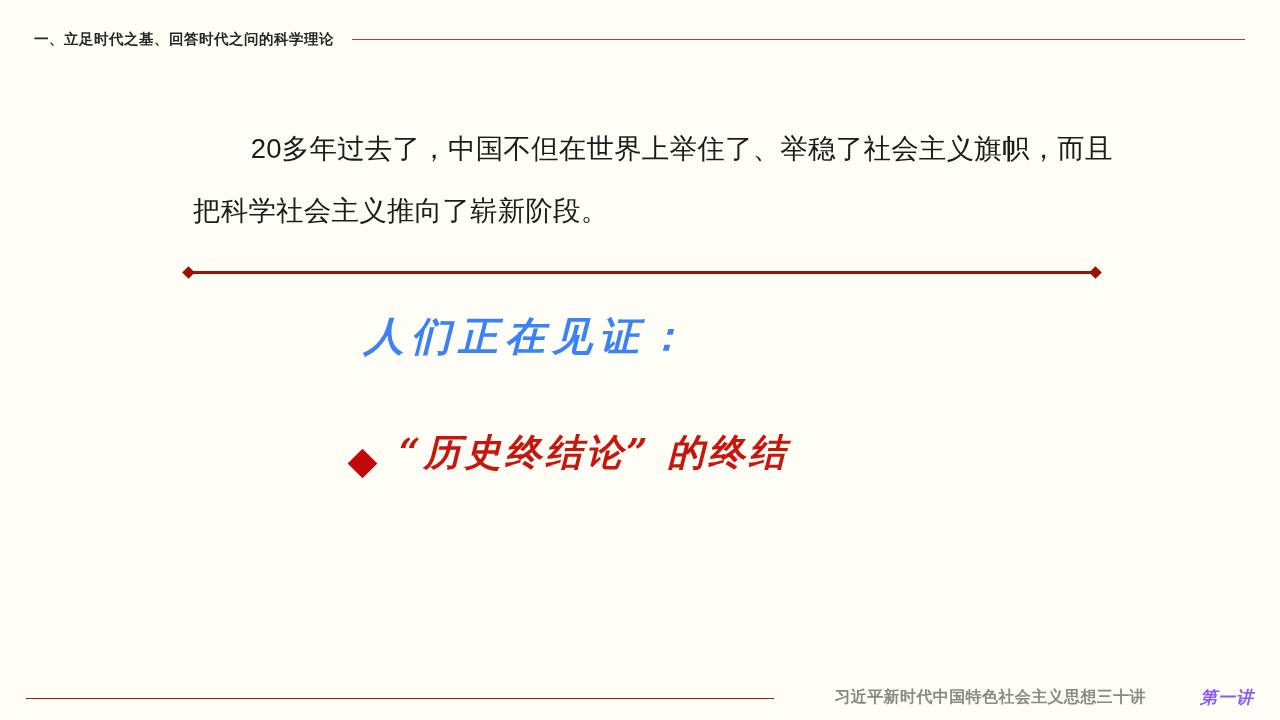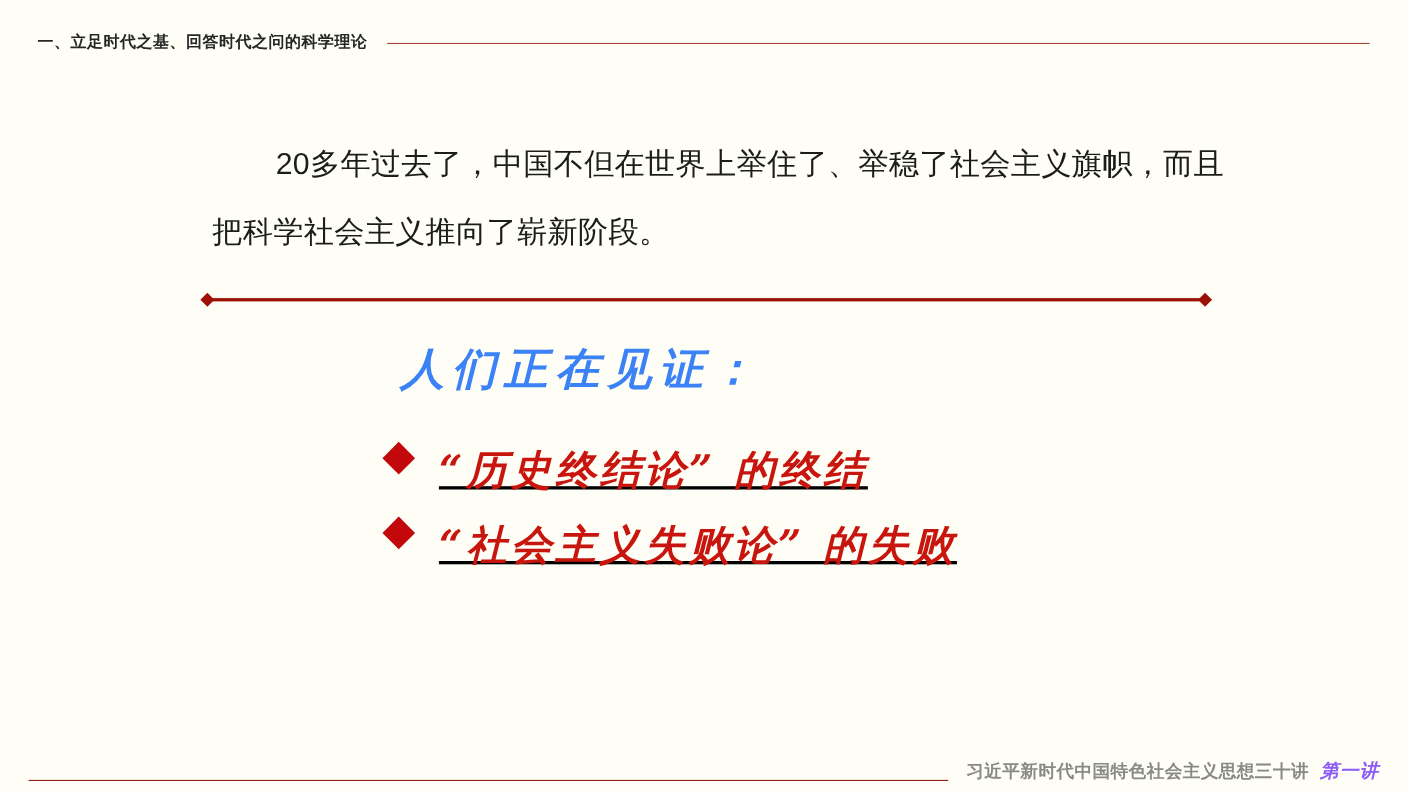--- a/index.html
+++ b/index.html
@@ -108,23 +108,22 @@
 
   
   .bullets {
     position: absolute;
     left: 352px;
     top: 394px;
     width: 780px;
   }
   .bullet-row {
     display: flex;
-    align-items: flex-start;
+    align-items: flex-end;
     height: 68px;
-    text-decoration: underline;
   }
   .bullet-marker {
     flex: 0 0 auto;
     width: 21px;
     height: 21px;
     background: #c2080b;
     transform: rotate(45deg);
     margin-right: 26px;
   }
   .bullet-text {
@@ -142,22 +141,23 @@
   }
 
   
   .slide-footer {
     position: absolute;
     left: 26px;
     right: 26px;
     bottom: 22px;
     height: 26px;
     display: flex;
-    align-items: flex-end;
+    align-items: center;
     justify-content: flex-end;
+    gap: 44px;
   }
   .footer-rule {
     flex: 1 1 auto;
     height: 0;
     border-top: 1.6px solid #8f1c12;
     margin-right: 16px;
     margin-top: 2px;
   }
   .footer-main {
     font-size: 16px;
@@ -197,24 +197,20 @@
     <div class="divider-dot right"></div>
   </div>
 
   <div class="brush-heading">人们正在见证：</div>
 
   <div class="bullets">
     <div class="bullet-row">
       <span class="bullet-marker"></span>
       <span class="bullet-text">“历史终结论” 的终结</span>
     </div>
-    <div class="bullet-row">
-      <span class="bullet-marker"></span>
-      <span class="bullet-text">“社会主义失败论” 的失败</span>
-    </div>
   </div>
 
   <div class="slide-footer">
     <div class="footer-rule"></div>
     <div class="footer-main">习近平新时代中国特色社会主义思想三十讲</div>
     <div class="footer-lecture">第一讲</div>
   </div>
 
 </div>
 

